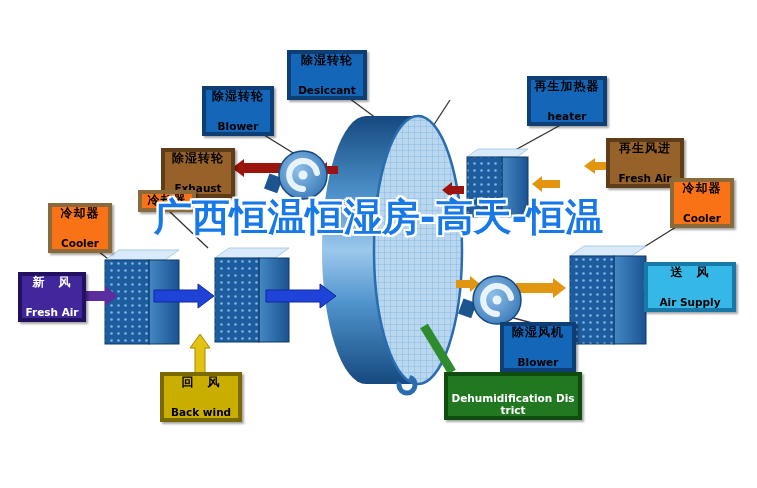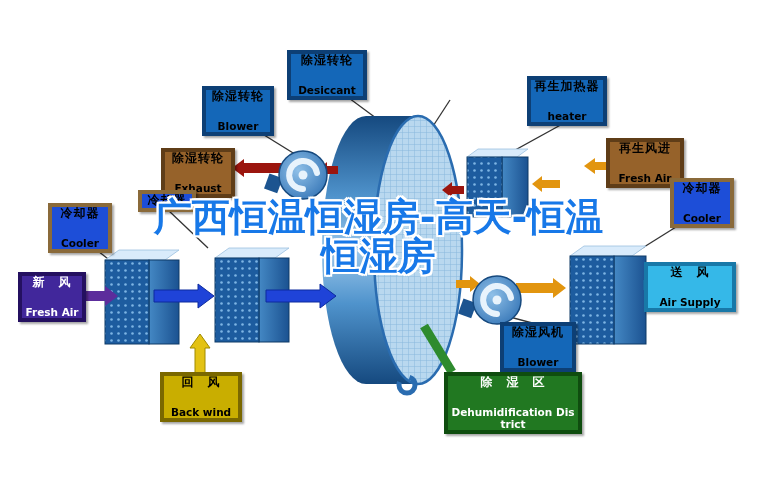--- a/index.html
+++ b/index.html
@@ -6,21 +6,21 @@
   body{font-family:"DejaVu Sans","Liberation Sans",sans-serif;background:#fff;}
   .stage{position:relative;width:757px;height:488px;background:#ffffff;overflow:hidden;}
   .stage svg{position:absolute;left:0;top:0;z-index:1;}
   .label{position:absolute;z-index:2;box-sizing:border-box;border:4px solid #c4b5fd;
          font-weight:bold;text-align:center;padding:0 3px;line-height:1.15;
          box-shadow:2px 2px 2px rgba(0,0,0,.35);}
   .label .zh{display:block;font-size:12px;letter-spacing:1px;}
   .label .en{display:block;font-size:10.5px;word-break:break-all;margin-top:16px;}
   .lbl-blue  {background:#1467b8;border-color:#0d3f75;color:#000;}
   .lbl-brown {background:#96622a;border-color:#5f3d18;color:#000;}
-  .lbl-tan   {background:#1d4ed8;border-color:#8a6a3a;color:#000;}
+  .lbl-tan   {background:#f97316;border-color:#8a6a3a;color:#000;}
   .lbl-purple{background:#41279b;border-color:#241060;color:#fff;}
   .lbl-cyan  {background:#35b8e8;border-color:#1878a8;color:#000;}
   .lbl-yellow{background:#c9ae00;border-color:#7a6800;color:#000;}
   .lbl-green {background:#217821;border-color:#0f4d0f;color:#fff;}
   .watermark{position:absolute;top:198px;left:0;width:100%;z-index:3;text-align:center;
              font-size:38px;font-weight:bold;color:#1778e8;line-height:1.02;
              text-shadow:-2px -2px 0 #fff,2px -2px 0 #fff,-2px 2px 0 #fff,2px 2px 0 #fff,
                           0 -2px 0 #fff,0 2px 0 #fff,-2px 0 0 #fff,2px 0 0 #fff;}
 </style>
 </head>
@@ -189,22 +189,20 @@
     <span class="zh">回　风</span>
     <span class="en">Back wind</span>
   </div>
 
   <div class="label lbl-blue" style="left:500px;top:322px;width:76px">
     <span class="zh">除湿风机</span>
     <span class="en">Blower</span>
   </div>
 
   <div class="label lbl-green" style="left:444px;top:372px;width:138px">
-    <span class="zh">除　湿　区</span>
     <span class="en">Dehumidification District</span>
   </div>
 
   <div class="watermark">
     <div>广西恒温恒湿房-高天-恒温</div>
-    <div>恒湿房</div>
   </div>
 
 </div>
 
 </body></html>

